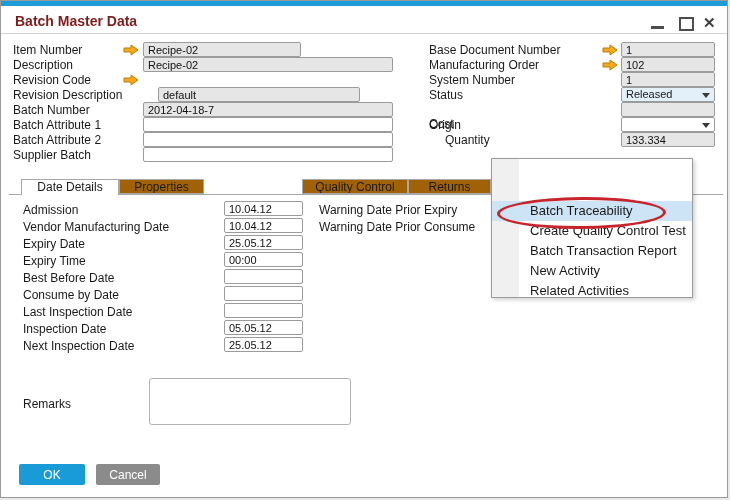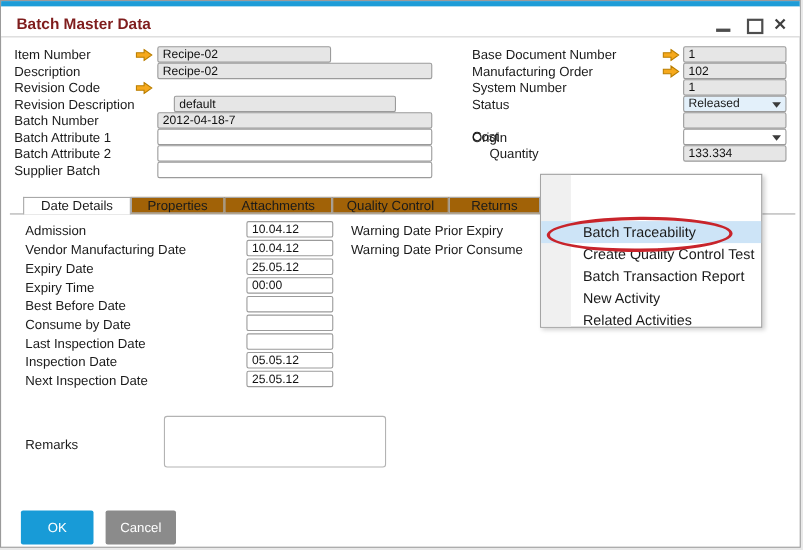--- a/index.html
+++ b/index.html
@@ -42,21 +42,21 @@
 
   .tabline{position:absolute;left:8px;top:193px;width:714px;height:1px;background:#a8a8a8;}
   .tab{
     position:absolute;top:178px;height:15px;box-sizing:border-box;
     border:1px solid #a8a8a8;background:#a16207;text-align:center;
     font-size:12px;line-height:14px;cursor:pointer;white-space:nowrap;overflow:hidden;
   }
   .tab.active{background:#ffffff;height:16px;border-bottom:none;z-index:2;}
 
   .btn{
-    position:absolute;height:31px;border:none;border-radius:2px;color:#ffffff;
+    position:absolute;height:21px;border:none;border-radius:2px;color:#ffffff;
     font-family:"Liberation Sans",sans-serif;font-size:12px;cursor:pointer;padding:0;
   }
   .btn.ok{background:#189bd7;}
   .btn.cancel{background:#8b8b8b;}
 
   textarea.remarks{
     position:absolute;left:148px;top:377px;width:202px;height:47px;box-sizing:border-box;
     border:1px solid #b3b3b3;border-radius:3px;background:#fff;resize:none;
     font-family:"Liberation Sans",sans-serif;font-size:11px;
   }
@@ -157,21 +157,20 @@
     <span></span>
     <span class="tri"></span>
   </div>
 
   <div class="lbl" style="left:444px;top:132px;">Quantity</div>
   <input class="fld dis" style="left: 620px; top: 131px; width: 94px;" readonly="" value="133.334">
 
   <div class="tabline"></div>
   <div class="tab active" style="left:20px;width:98px;">Date Details</div>
   <div class="tab" style="left:118px;width:85px;">Properties</div>
-  <div class="tab" style="left:203px;width:98px;">Attachments</div>
   <div class="tab" style="left:301px;width:106px;">Quality Control</div>
   <div class="tab" style="left:407px;width:83px;">Returns</div>
 
   <div class="lbl" style="left:22px;top:202px;">Admission</div>
   <input class="fld" style="left: 223px; top: 200px; width: 79px;" value="10.04.12">
 
   <div class="lbl" style="left:22px;top:219px;">Vendor Manufacturing Date</div>
   <input class="fld" style="left: 223px; top: 217px; width: 79px;" value="10.04.12">
 
   <div class="lbl" style="left:22px;top:236px;">Expiry Date</div>

